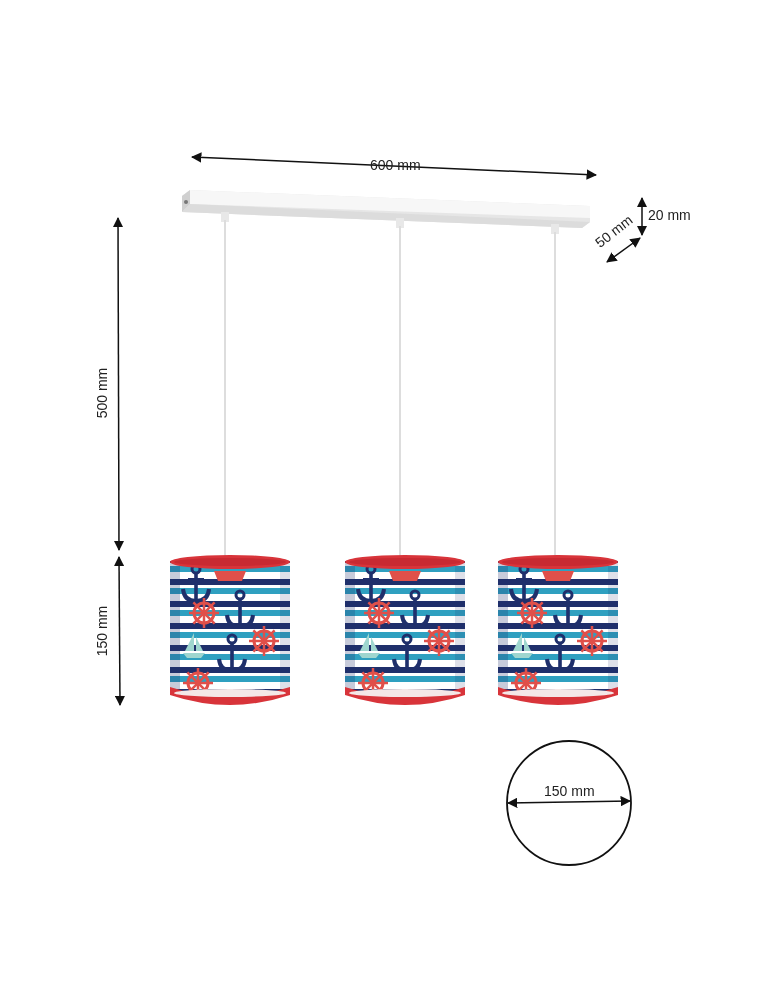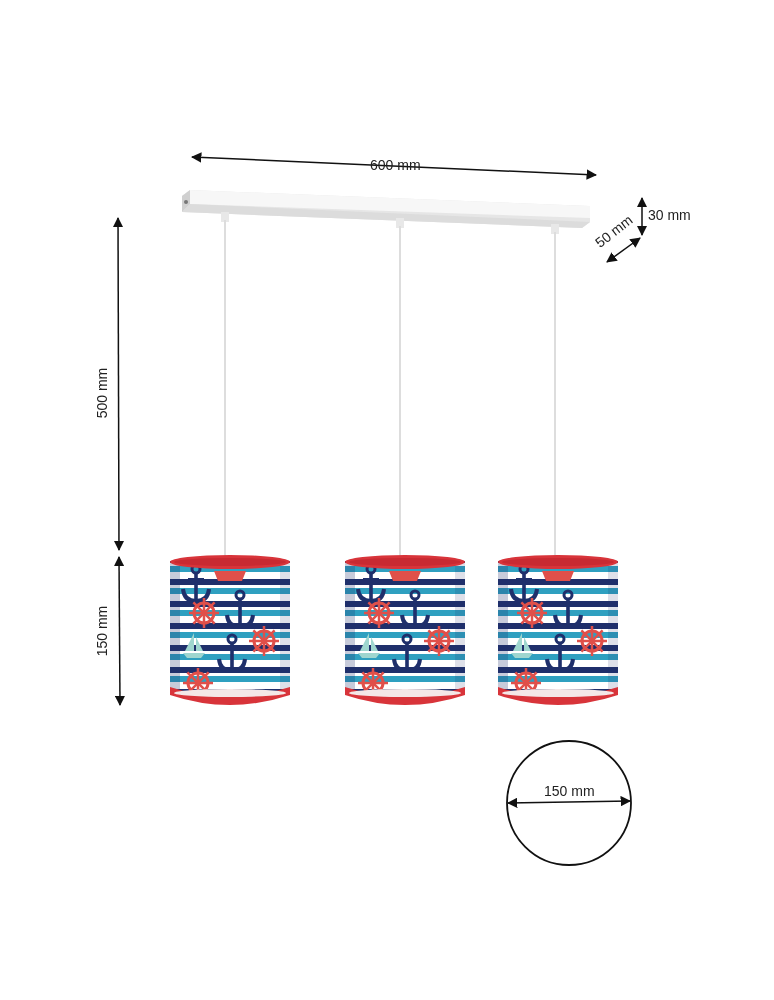--- a/index.html
+++ b/index.html
@@ -97,17 +97,17 @@
     <line x1="607" y1="262" x2="640" y2="238" stroke="#111" stroke-width="1.5" marker-start="url(#arr)" marker-end="url(#arr)"></line>
   </g>
 
   <g>
     <circle cx="569" cy="803" r="62" fill="none" stroke="#111" stroke-width="1.8"></circle>
     <line x1="508" y1="803" x2="630" y2="801" stroke="#111" stroke-width="1.5" marker-start="url(#arr)" marker-end="url(#arr)"></line>
   </g>
 </svg>
 
 <div class="abs label" style="left:370px; top:145px;margin-top:12px;">600 mm</div>
-<div class="abs label" style="left:648px; top:207px;">30 mm</div>
+<div class="abs label" style="left:648px; top:207px;">20 mm</div>
 <div class="abs label" style="left:592px; top:238px; transform: rotate(-38deg); transform-origin: left top;">50 mm</div>
 <div class="abs label" style="left:77px; top:385px; transform: rotate(-90deg); transform-origin: center;">500 mm</div>
 <div class="abs label" style="left:77px; top:623px; transform: rotate(-90deg); transform-origin: center;">150 mm</div>
 <div class="abs label" style="left:544px; top:783px;">150 mm</div>
 
 </body></html>

